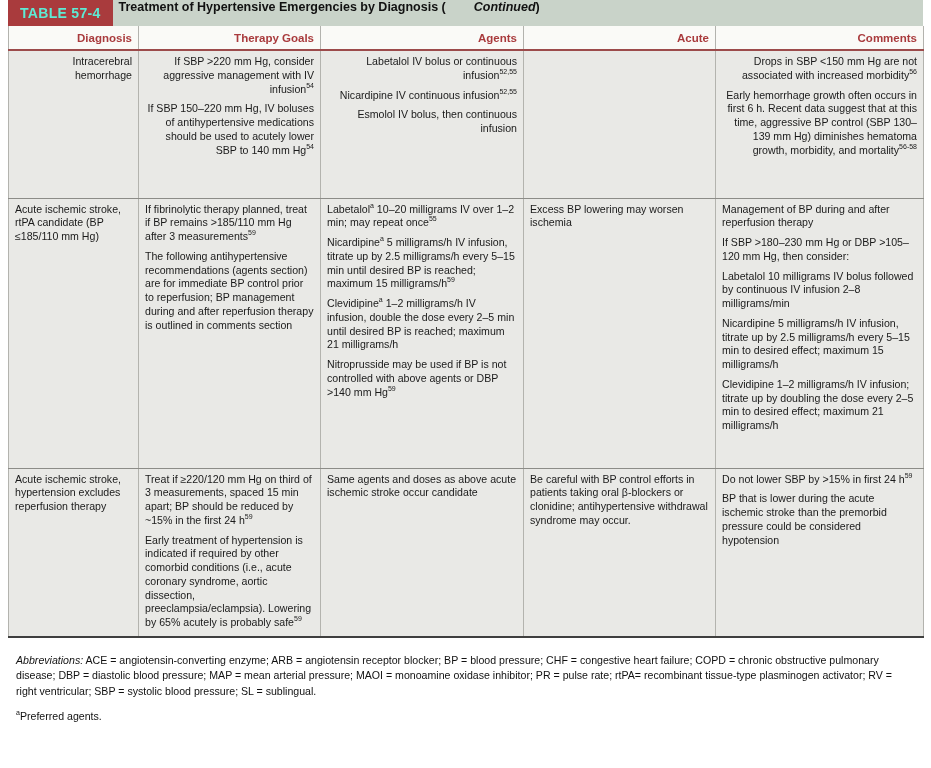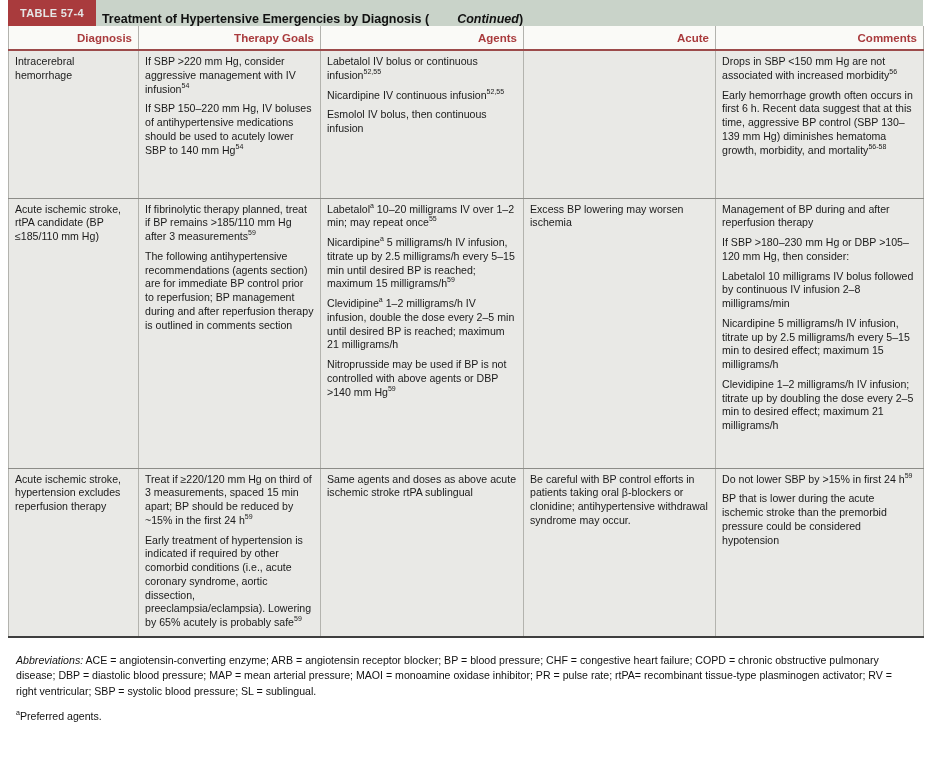--- a/index.html
+++ b/index.html
@@ -7,26 +7,26 @@
     width:931px;height:768px;overflow:hidden;background:#ffffff;
     font-family:"Liberation Sans",sans-serif;color:#1a1a1a;
   }
   .page{padding:0 8px;}
   
   .title-bar{
     display:flex;align-items:stretch;height:26px;width:915px;
     background:var(--title-bar-bg,#c9d3c9);
   }
   .tag{
-    background:var(--accent,#a93b3d);color:#e5e5e5;font-weight:bold;
-    font-size:11px;display:flex;align-items:center;padding:0 12px;
+    background:var(--accent,#a93b3d);color:#5eead4;font-weight:bold;
+    font-size:14px;display:flex;align-items:center;padding:0 12px;
     letter-spacing:.3px;white-space:nowrap;
   }
   .title-text{
-    display:flex;align-items:flex-end;padding-left:6px;
+    display:flex;align-items:flex-start;padding-left:6px;
     font-weight:bold;font-size:12.5px;color:#111;
   }
   .title-text i{font-style:italic;margin-left:28px;}
   
   table{
     border-collapse:collapse;table-layout:fixed;width:915px;
     border-left:1px solid var(--col-rule,#b3b3ae);
   }
   thead th{
     background:var(--header-row-bg,#fafaf7);
@@ -38,21 +38,21 @@
     height:24px;box-sizing:border-box;
   }
   tbody td{
     background:var(--body-bg,#e9e9e6);
     vertical-align:top;
     padding:4px 6px 6px 6px;
     border-right:1px solid var(--col-rule,#b3b3ae);
     border-bottom:1px solid var(--row-rule,#8c8c88);
     font-size:10.6px;line-height:1.3;
   }
-  tbody tr:nth-child(1){height:148px;}
+  tbody tr:nth-child(1){height:148px;text-align:right;}
   tbody tr:nth-child(2){height:270px;}
   tbody tr:nth-child(3){height:155px;}
   tbody tr:last-child td{border-bottom:2px solid var(--bottom-rule,#3f3f3f);}
   td p{margin:0 0 6px 0;}
   td p:last-child{margin-bottom:0;}
   sup{font-size:7px;line-height:0;}
   b{font-weight:normal;}
   
   .footer{padding:7px 0 0 0;width:915px;font-size:10.6px;line-height:1.45;color:#111;background:#fff;}
   .footer p{margin:8px;}
@@ -137,21 +137,21 @@
         </tr>
         <tr>
           <td>
             <p><span>Acute ischemic stroke, hypertension excludes reperfusion therapy</span></p>
           </td>
           <td>
             <p><span>Treat if ≥220/120 mm Hg on third of 3 measurements, spaced 15 min apart; BP should be reduced by ~15% in the first 24 h</span><sup>59</sup></p>
             <p><span>Early treatment of hypertension is indicated if required by other comorbid conditions (i.e., acute coronary syndrome, aortic dissection, preeclampsia/eclampsia). Lowering by 65% acutely is probably safe</span><sup>59</sup></p>
           </td>
           <td>
-            <p><span>Same agents and doses as above acute ischemic stroke rtPA sublingual</span></p>
+            <p><span>Same agents and doses as above acute ischemic stroke occur candidate</span></p>
           </td>
           <td>
             <p><span>Be careful with BP control efforts in patients taking oral β-blockers or clonidine; antihypertensive withdrawal syndrome may occur.</span></p>
           </td>
           <td>
             <p><span>Do not lower SBP by &gt;15% in first 24 h</span><sup>59</sup></p>
             <p><span>BP that is lower during the acute ischemic stroke than the premorbid pressure could be considered hypotension</span></p>
           </td>
         </tr>
       </tbody>

